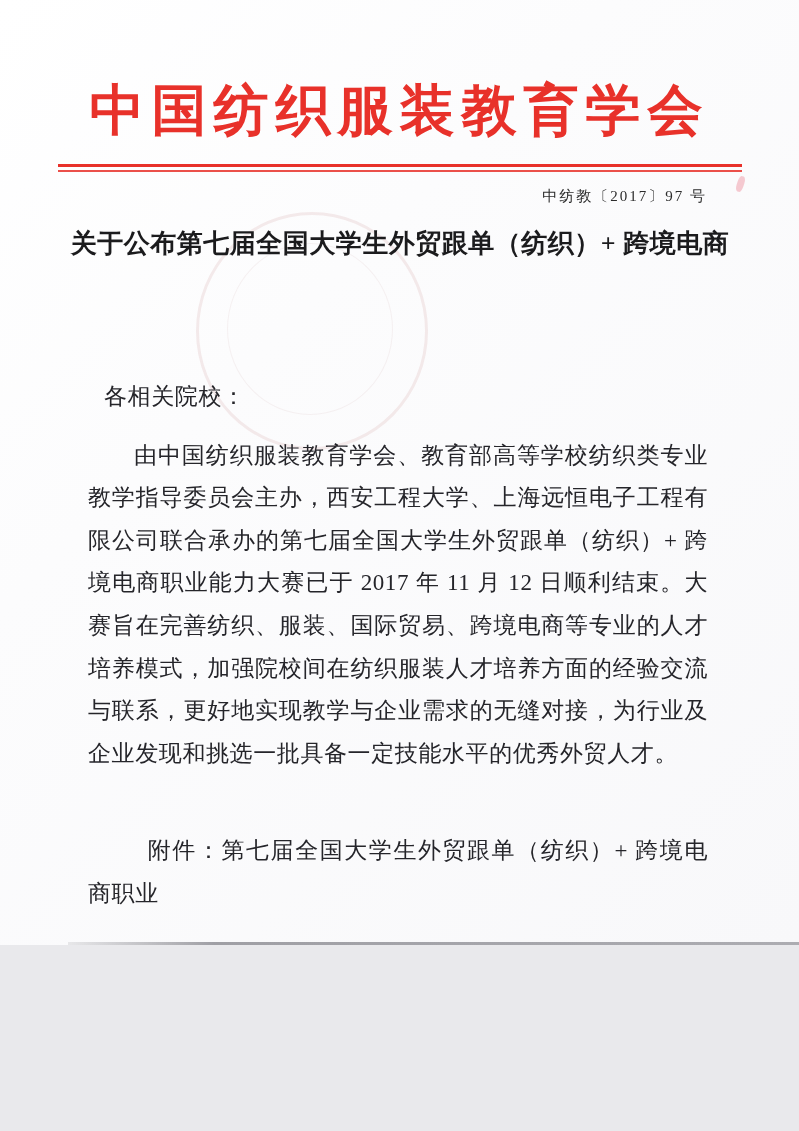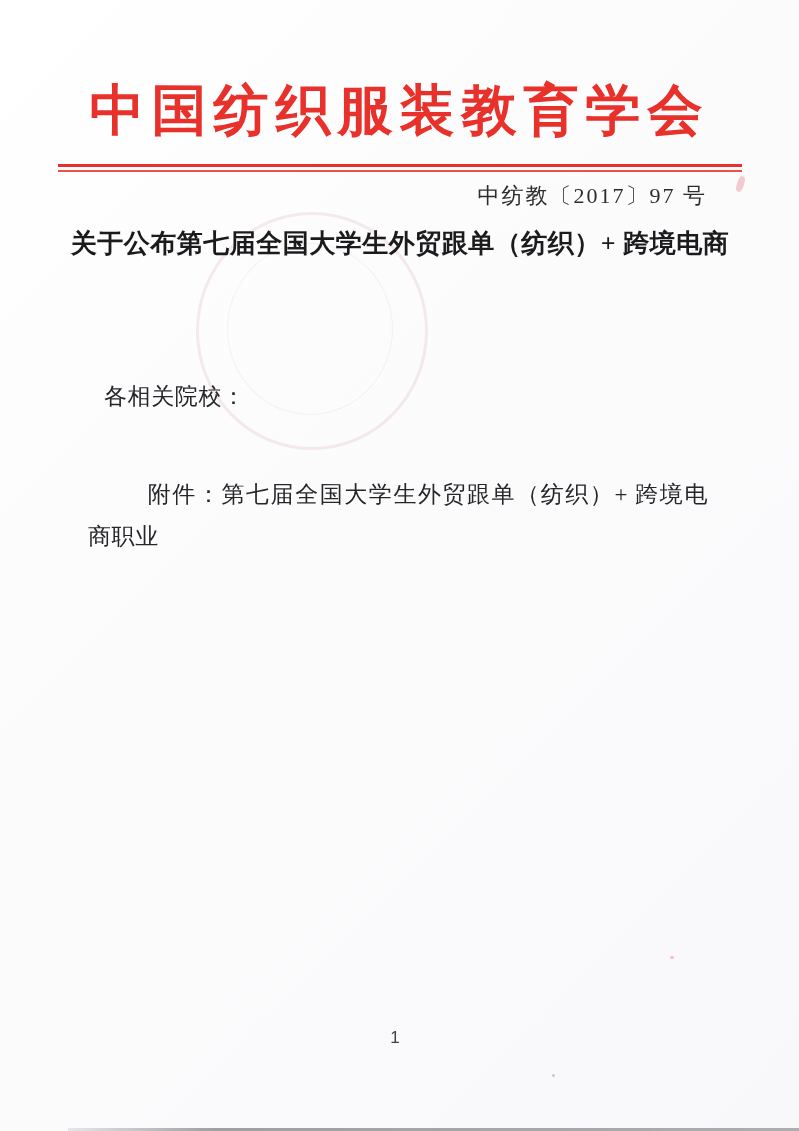--- a/index.html
+++ b/index.html
@@ -3,21 +3,21 @@
 <meta charset="utf-8">
 <style>
   html, body {
     margin: 0;
     padding: 0;
     background: #e9e9ec;
   }
   .page {
     position: relative;
     width: 799px;
-    height: 1131px;
+    height: 945px;
     margin: 0 auto;
     background: linear-gradient(135deg, #ffffff 0%, #fcfcfd 35%, #f8f8fa 100%);
     overflow: hidden;
     font-family: "Liberation Serif", "DejaVu Serif", serif;
     color: #222;
   }
   
   .watermark {
     position: absolute;
     left: 196px;
@@ -64,21 +64,21 @@
   .rule-thin {
     margin-top: 3px;
     height: 2px;
     background: var(--brand-red, #e8312a);
     opacity: 0.85;
   }
   .doc-number {
     position: absolute;
     top: 182px;
     right: 92px;
-    font-size: 22px;
+    font-size: 15px;
     line-height: 28px;
     color: #2c2c2c;
     letter-spacing: 2px;
     white-space: nowrap;
   }
   .notice-title {
     position: absolute;
     top: 221px;
     left: 70px;
     width: 660px;
@@ -157,20 +157,21 @@
   </div>
 
   <div class="doc-number">中纺教〔2017〕97 号</div>
 
   <h2 class="notice-title">
     <div>关于公布第七届全国大学生外贸跟单（纺织）+ 跨境电商</div>
   </h2>
 
   <div class="body-block">
     <p class="salutation">各相关院校：</p>
+    <p class="para">由中国纺织服装教育学会、教育部高等学校纺织类专业教学指导委员会主办，西安工程大学、上海远恒电子工程有限公司联合承办的第七届全国大学生外贸跟单（纺织）+ 跨境电商职业能力大赛已于 2017 年 11 月 12 日顺利结束。大赛旨在完善纺织、服装、国际贸易、跨境电商等专业的人才培养模式，加强院校间在纺织服装人才培养方面的经验交流与联系，更好地实现教学与企业需求的无缝对接，为行业及企业发现和挑选一批具备一定技能水平的优秀外贸人才。</p>
     <p class="attachment">附件：第七届全国大学生外贸跟单（纺织）+ 跨境电商职业</p>
   </div>
 
   <div class="page-number">1</div>
 
   <div class="bottom-edge"></div>
   <div class="speck speck-1"></div>
   <div class="speck speck-2"></div>
   <div class="speck speck-3"></div>
 

